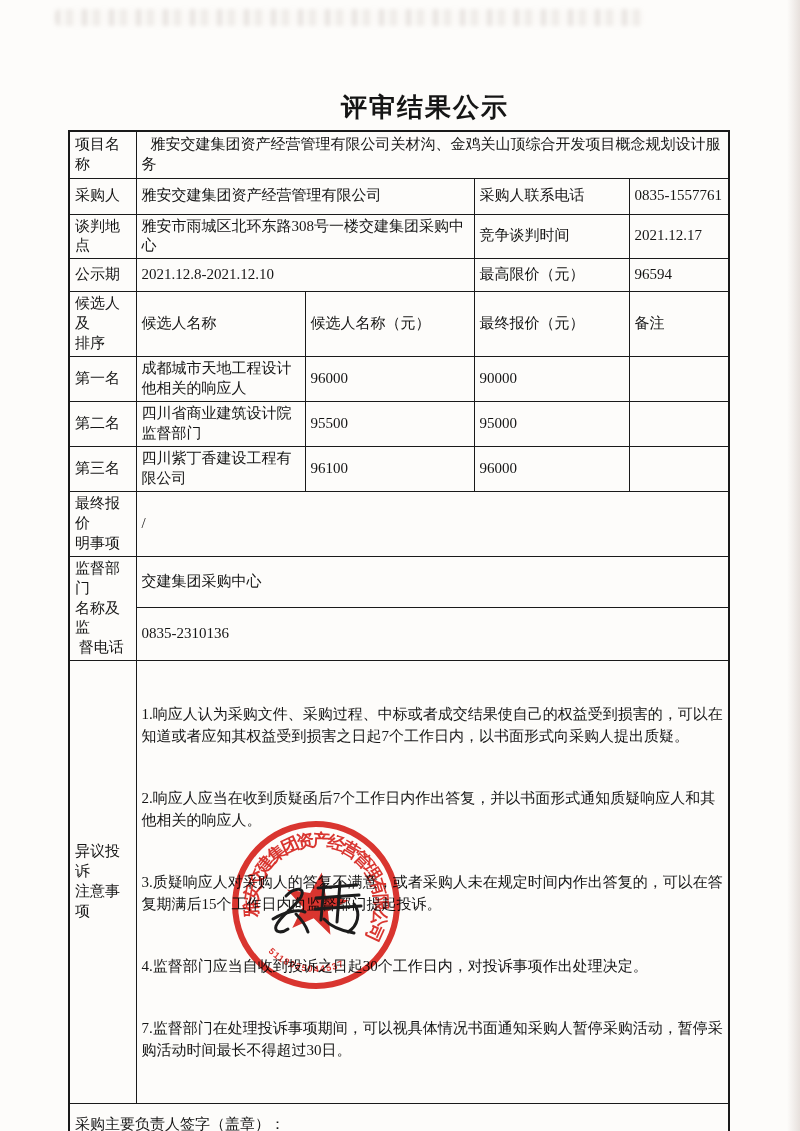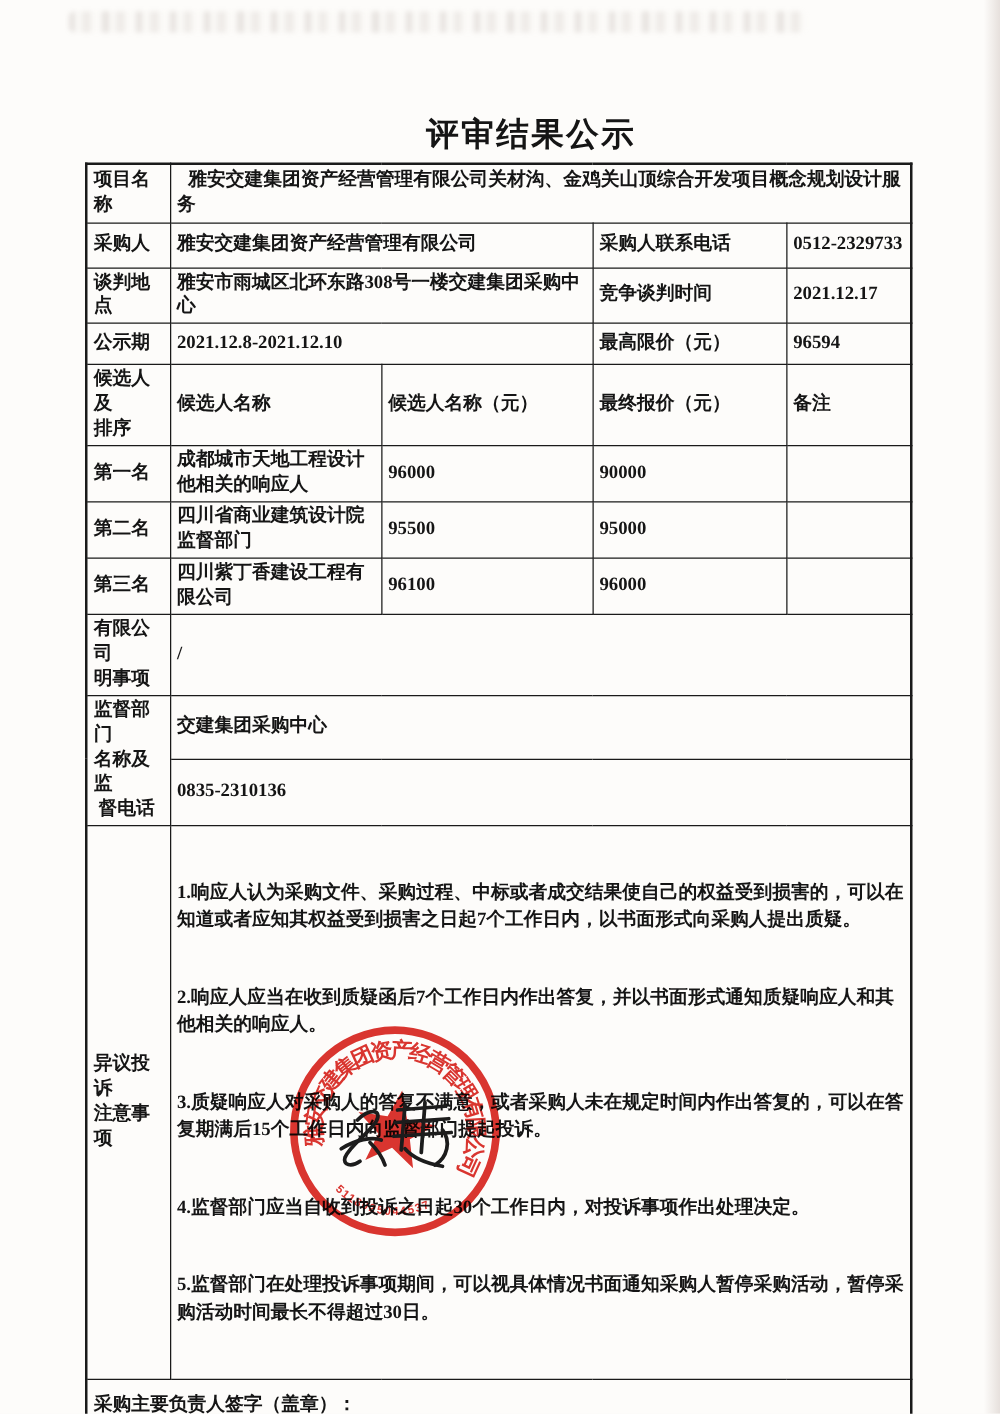--- a/index.html
+++ b/index.html
@@ -33,21 +33,20 @@
     border:2px solid #1a1a1a;
   }
   table.doc td{
     border:1.5px solid #1a1a1a;
     font-size:15px;line-height:1.33;
     vertical-align:middle;
     padding:2px 5px;
     white-space:pre-wrap;
     word-break:break-all;
     overflow:hidden;
-    font-weight:bold;
   }
   td.lab{padding-left:6px;}
   td.ctr{}
   td.num{font-size:15px;}
   td.project-val{text-indent:9px;line-height:1.45;}
   td.notes-cell{vertical-align:middle;padding:14px 8px 6px 8px;}
   .note-item{font-size:15px;line-height:1.47;}
   .sig-label{font-size:15px;}
   .stamp{
     position:absolute;left:229px;top:818px;width:174px;height:174px;
@@ -81,21 +80,21 @@
         <tr style="height:47px">
       <td class="lab">项目名称</td>
       <td colspan="4" class="project-val">雅安交建集团资产经营管理有限公司关材沟、金鸡关山顶综合开发项目概念规划设计服
 务</td>
     </tr>
 
     <tr style="height:36px">
       <td class="lab">采购人</td>
       <td colspan="2">雅安交建集团资产经营管理有限公司</td>
       <td class="ctr">采购人联系电话</td>
-      <td class="ctr">0512-2329733</td>
+      <td class="ctr">0835-1557761</td>
     </tr>
 
     <tr style="height:42px">
       <td class="lab">谈判地点</td>
       <td colspan="2">雅安市雨城区北环东路308号一楼交建集团采购中
 心</td>
       <td class="ctr">竞争谈判时间</td>
       <td class="ctr">2021.12.17</td>
     </tr>
 
@@ -136,21 +135,21 @@
     <tr style="height:42px">
       <td class="lab">第三名</td>
       <td>四川紫丁香建设工程有
 限公司</td>
       <td class="num">96100</td>
       <td class="num">96000</td>
       <td class="num"></td>
     </tr>
 
     <tr style="height:43px">
-      <td class="lab">有限公司
+      <td class="lab">最终报价
 明事项</td>
       <td colspan="4" class="ctr">/</td>
     </tr>
 
     <tr style="height:43px">
       <td class="lab" rowspan="2">监督部门
 名称及监
  督电话</td>
       <td colspan="4" class="ctr">交建集团采购中心</td>
     </tr>
@@ -162,21 +161,21 @@
       <td class="lab">异议投诉
 注意事项</td>
       <td colspan="4" class="notes-cell">
         <div class="note-item">1.响应人认为采购文件、采购过程、中标或者成交结果使自己的权益受到损害的，可以在
 知道或者应知其权益受到损害之日起7个工作日内，以书面形式向采购人提出质疑。</div>
         <div class="note-item">2.响应人应当在收到质疑函后7个工作日内作出答复，并以书面形式通知质疑响应人和其
 他相关的响应人。</div>
         <div class="note-item">3.质疑响应人对采购人的答复不满意，或者采购人未在规定时间内作出答复的，可以在答
 复期满后15个工作日内向监督部门提起投诉。</div>
         <div class="note-item">4.监督部门应当自收到投诉之日起30个工作日内，对投诉事项作出处理决定。</div>
-        <div class="note-item">5.监督部门在处理投诉事项期间，可以视具体情况书面通知采购人暂停采购活动，暂停采
+        <div class="note-item">7.监督部门在处理投诉事项期间，可以视具体情况书面通知采购人暂停采购活动，暂停采
 购活动时间最长不得超过30日。</div>
       </td>
     </tr>
 
     <tr style="height:43px">
       <td colspan="5" class="sig-label">采购主要负责人签字（盖章）：</td>
     </tr>
   </tbody>
     </table>
 

